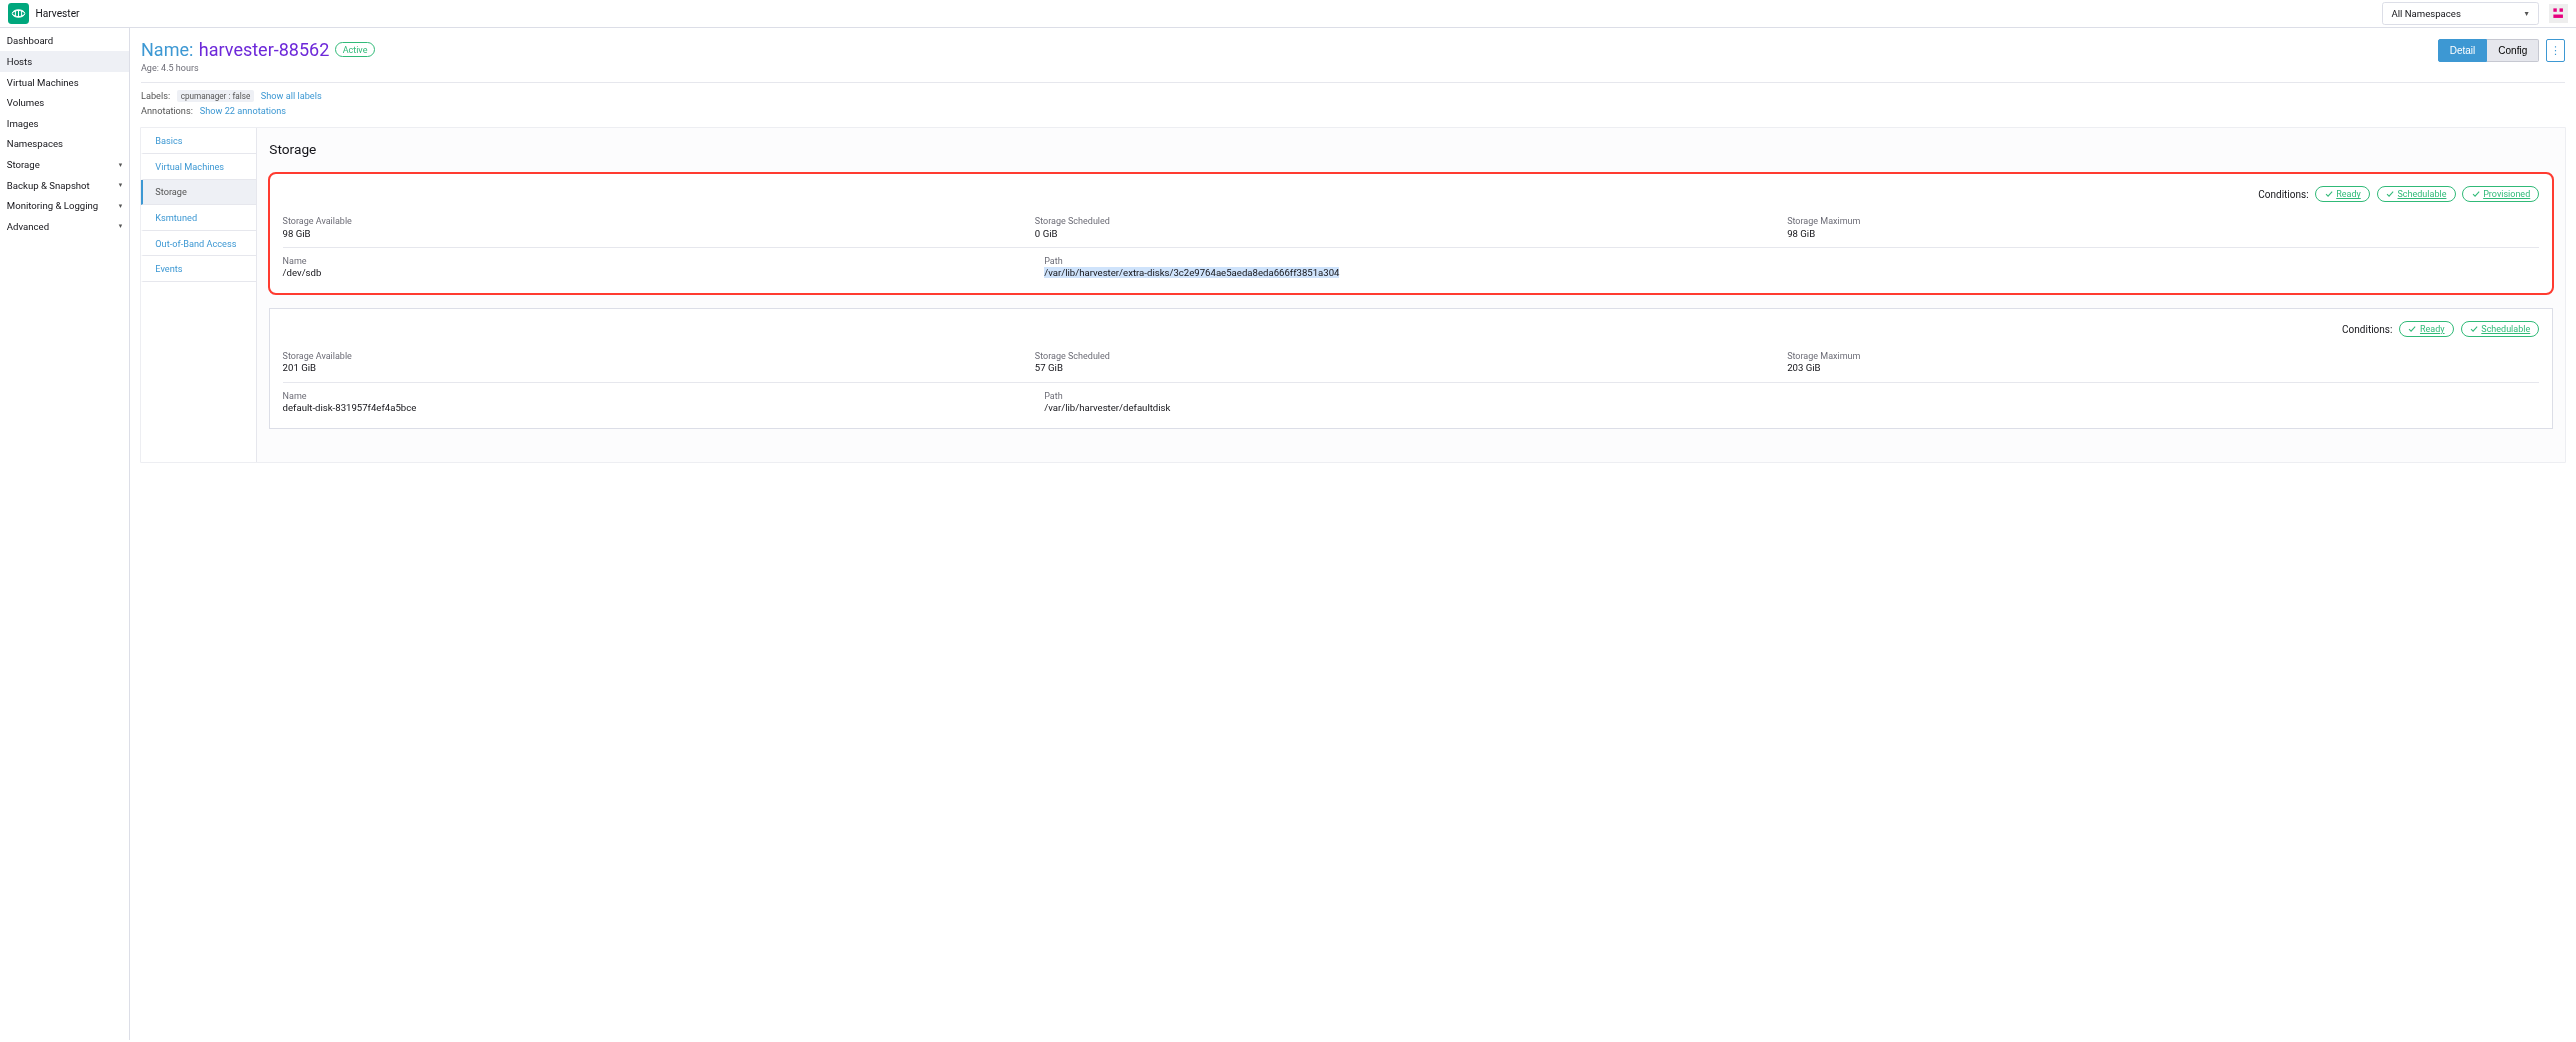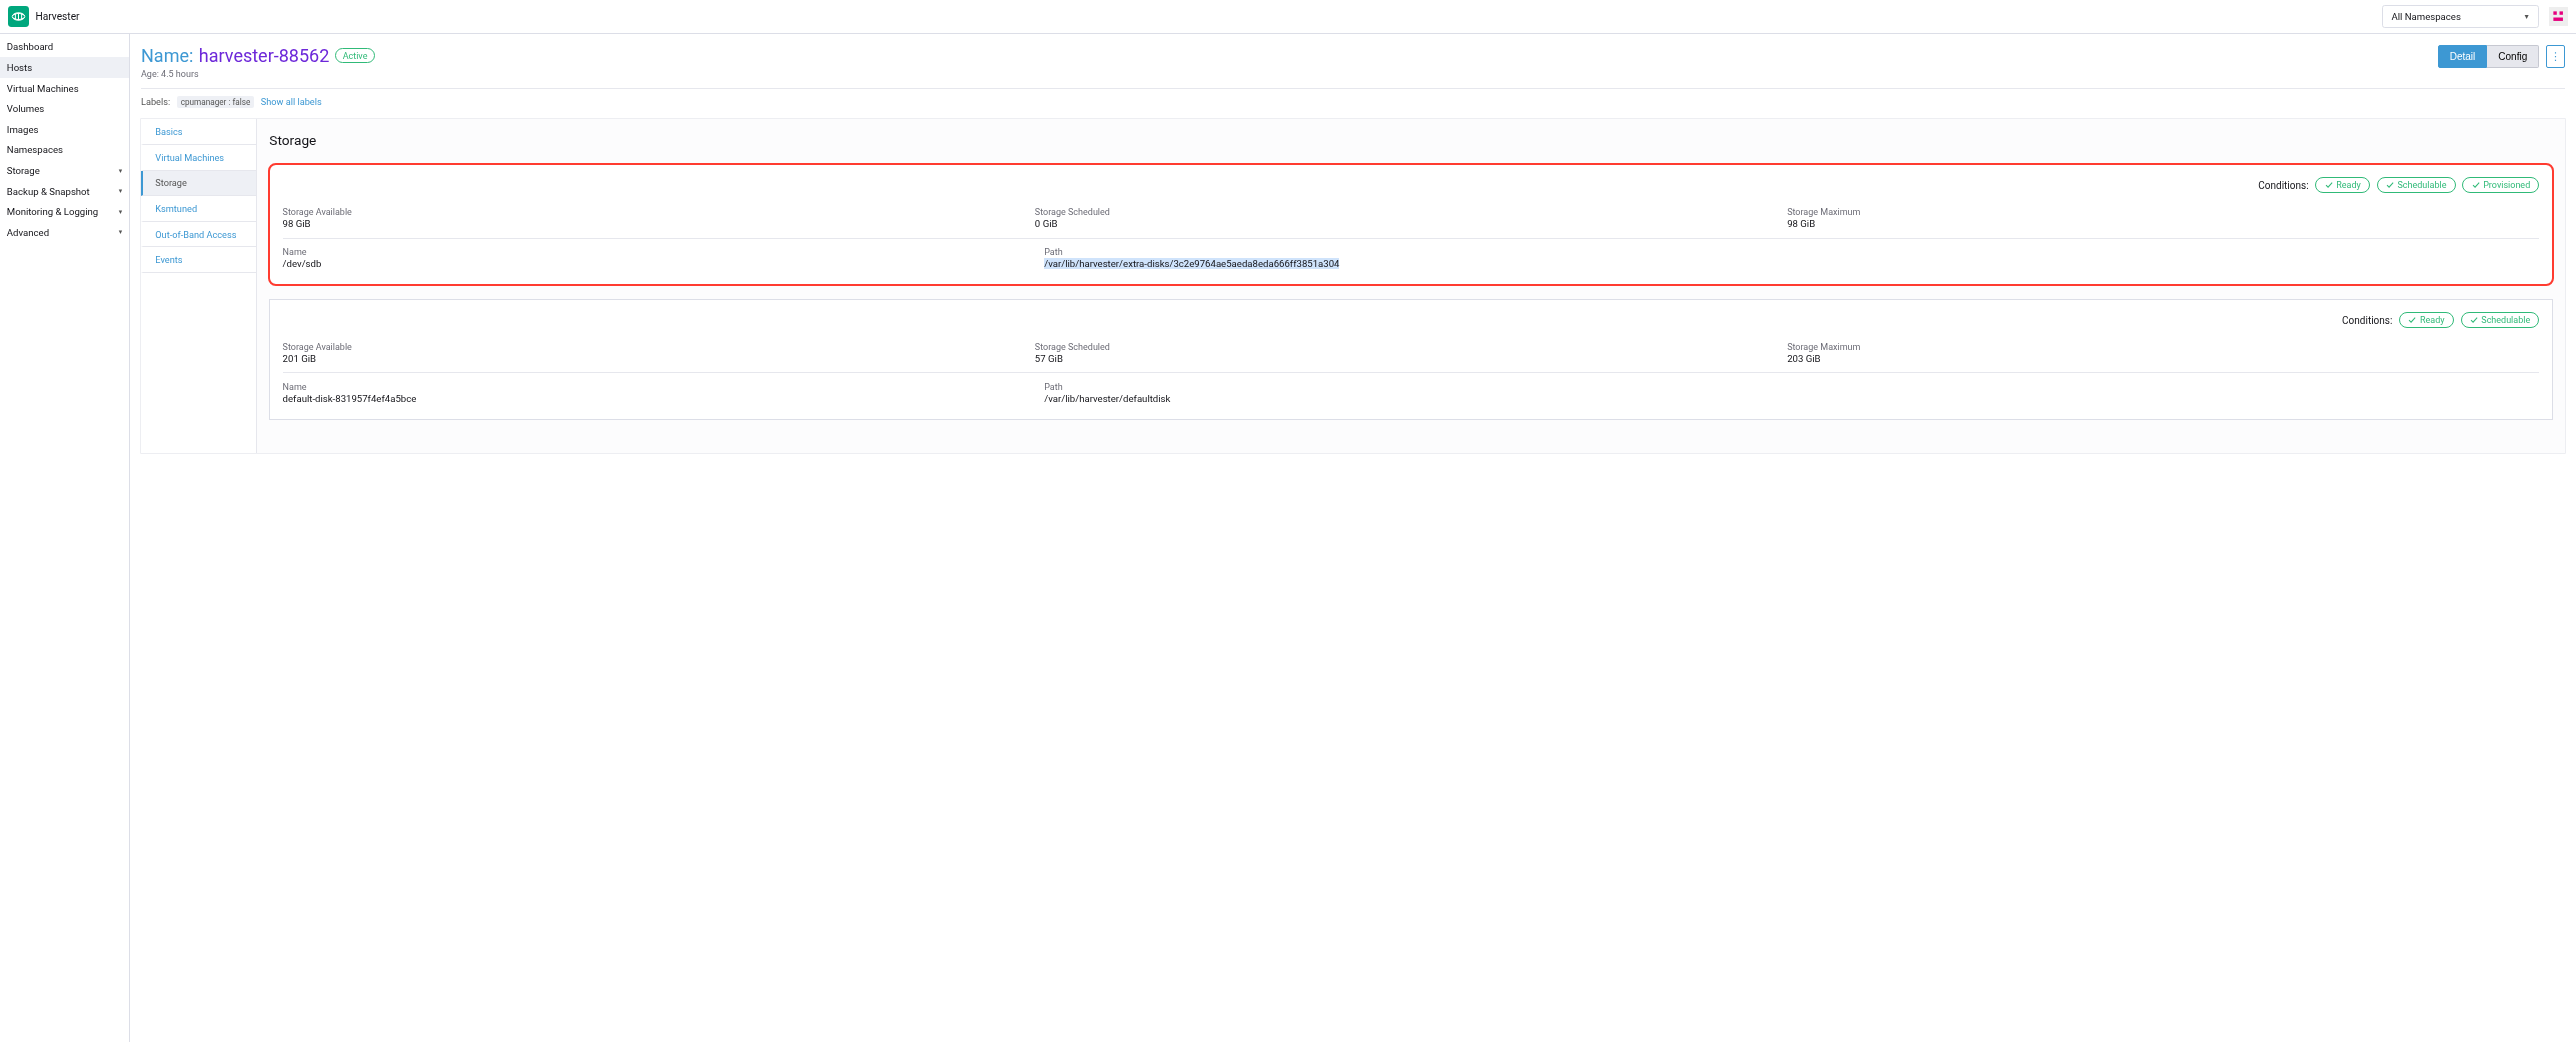--- a/index.html
+++ b/index.html
@@ -9,21 +9,21 @@
     color: #141419;
     background: #fff;
   }
   
   .topbar {
     display: flex;
     align-items: center;
     justify-content: space-between;
     padding: 4.1px 8.2px;
     border-bottom: 0.7px solid #dcdee7;
-    height: 34px;
+    height: 28px;
   }
   .topbar-left { display: flex; align-items: center; gap: 6.8px; }
   .brand-logo {
     width: 20.5px; height: 20.5px; border-radius: 3.4px;
     background: #00a77d;
     display: flex; align-items: center; justify-content: center;
   }
   .brand-logo svg { width: 15px; height: 15px; }
   .brand-name { font-size: 10.2px; font-weight: 400; }
   .topbar-right { display: flex; align-items: center; gap: 9.6px; }
@@ -116,21 +116,21 @@
     border: 0.7px solid #dcdee7; background: #fff;
     padding: 12.3px 12.3px 15px; margin-bottom: 13.7px;
     position: relative;
   }
   .card.highlight { outline: 2.7px solid #ff3b30; outline-offset: -1.4px; border-radius: 6.8px; }
   .cond-row { display: flex; justify-content: flex-end; align-items: center; gap: 6.8px; margin-bottom: 13.7px; }
   .cond-row .lbl { font-size: 10px; }
   .pill {
     border: 0.7px solid #30ba78; color: #30ba78;
     border-radius: 12.3px; padding: 2px 8.2px; font-size: 9px;
-    display: inline-flex; align-items: center; gap: 3.4px;
+    display: inline-flex; align-items: center; gap: 3.4px; text-decoration: underline;
   }
   .pill svg { width: 8.2px; height: 8.2px; }
   .grid3 { display: grid; grid-template-columns: 1fr 1fr 1fr; gap: 0; }
   .grid2 { display: grid; grid-template-columns: 1fr 2fr; gap: 14px; }
   .cell .k { color: #6c6c76; font-size: 9px; }
   .cell .v { font-size: 9.6px; margin-top: 1.4px; }
   .hr { border: none; border-top: 0.7px solid #e6e7ed; margin: 8.2px 0; }
   .hl { background: #cfe3fb; }
 </style>
 </head>
@@ -221,20 +221,25 @@
         <button class="btn-menu">⋮</button>
       </div>
     </div>
 
     <hr class="divider">
 
     <div class="meta-row">
       <span>Labels:</span>
       <span class="tag">cpumanager : false</span>
       <span class="link">Show all labels</span>
+    </div>
+    <div class="meta-row">
+      <span>Annotations:</span>
+      &nbsp;
+      <span class="link">Show 22 annotations</span>
     </div>
 
     <div class="content">
       <div class="tabcol" id="tabcol">
           <div class="tab-item">Basics</div>
           <div class="tab-item">Virtual Machines</div>
           <div class="tab-item active">Storage</div>
           <div class="tab-item">Ksmtuned</div>
           <div class="tab-item">Out-of-Band Access</div>
           <div class="tab-item">Events</div>

